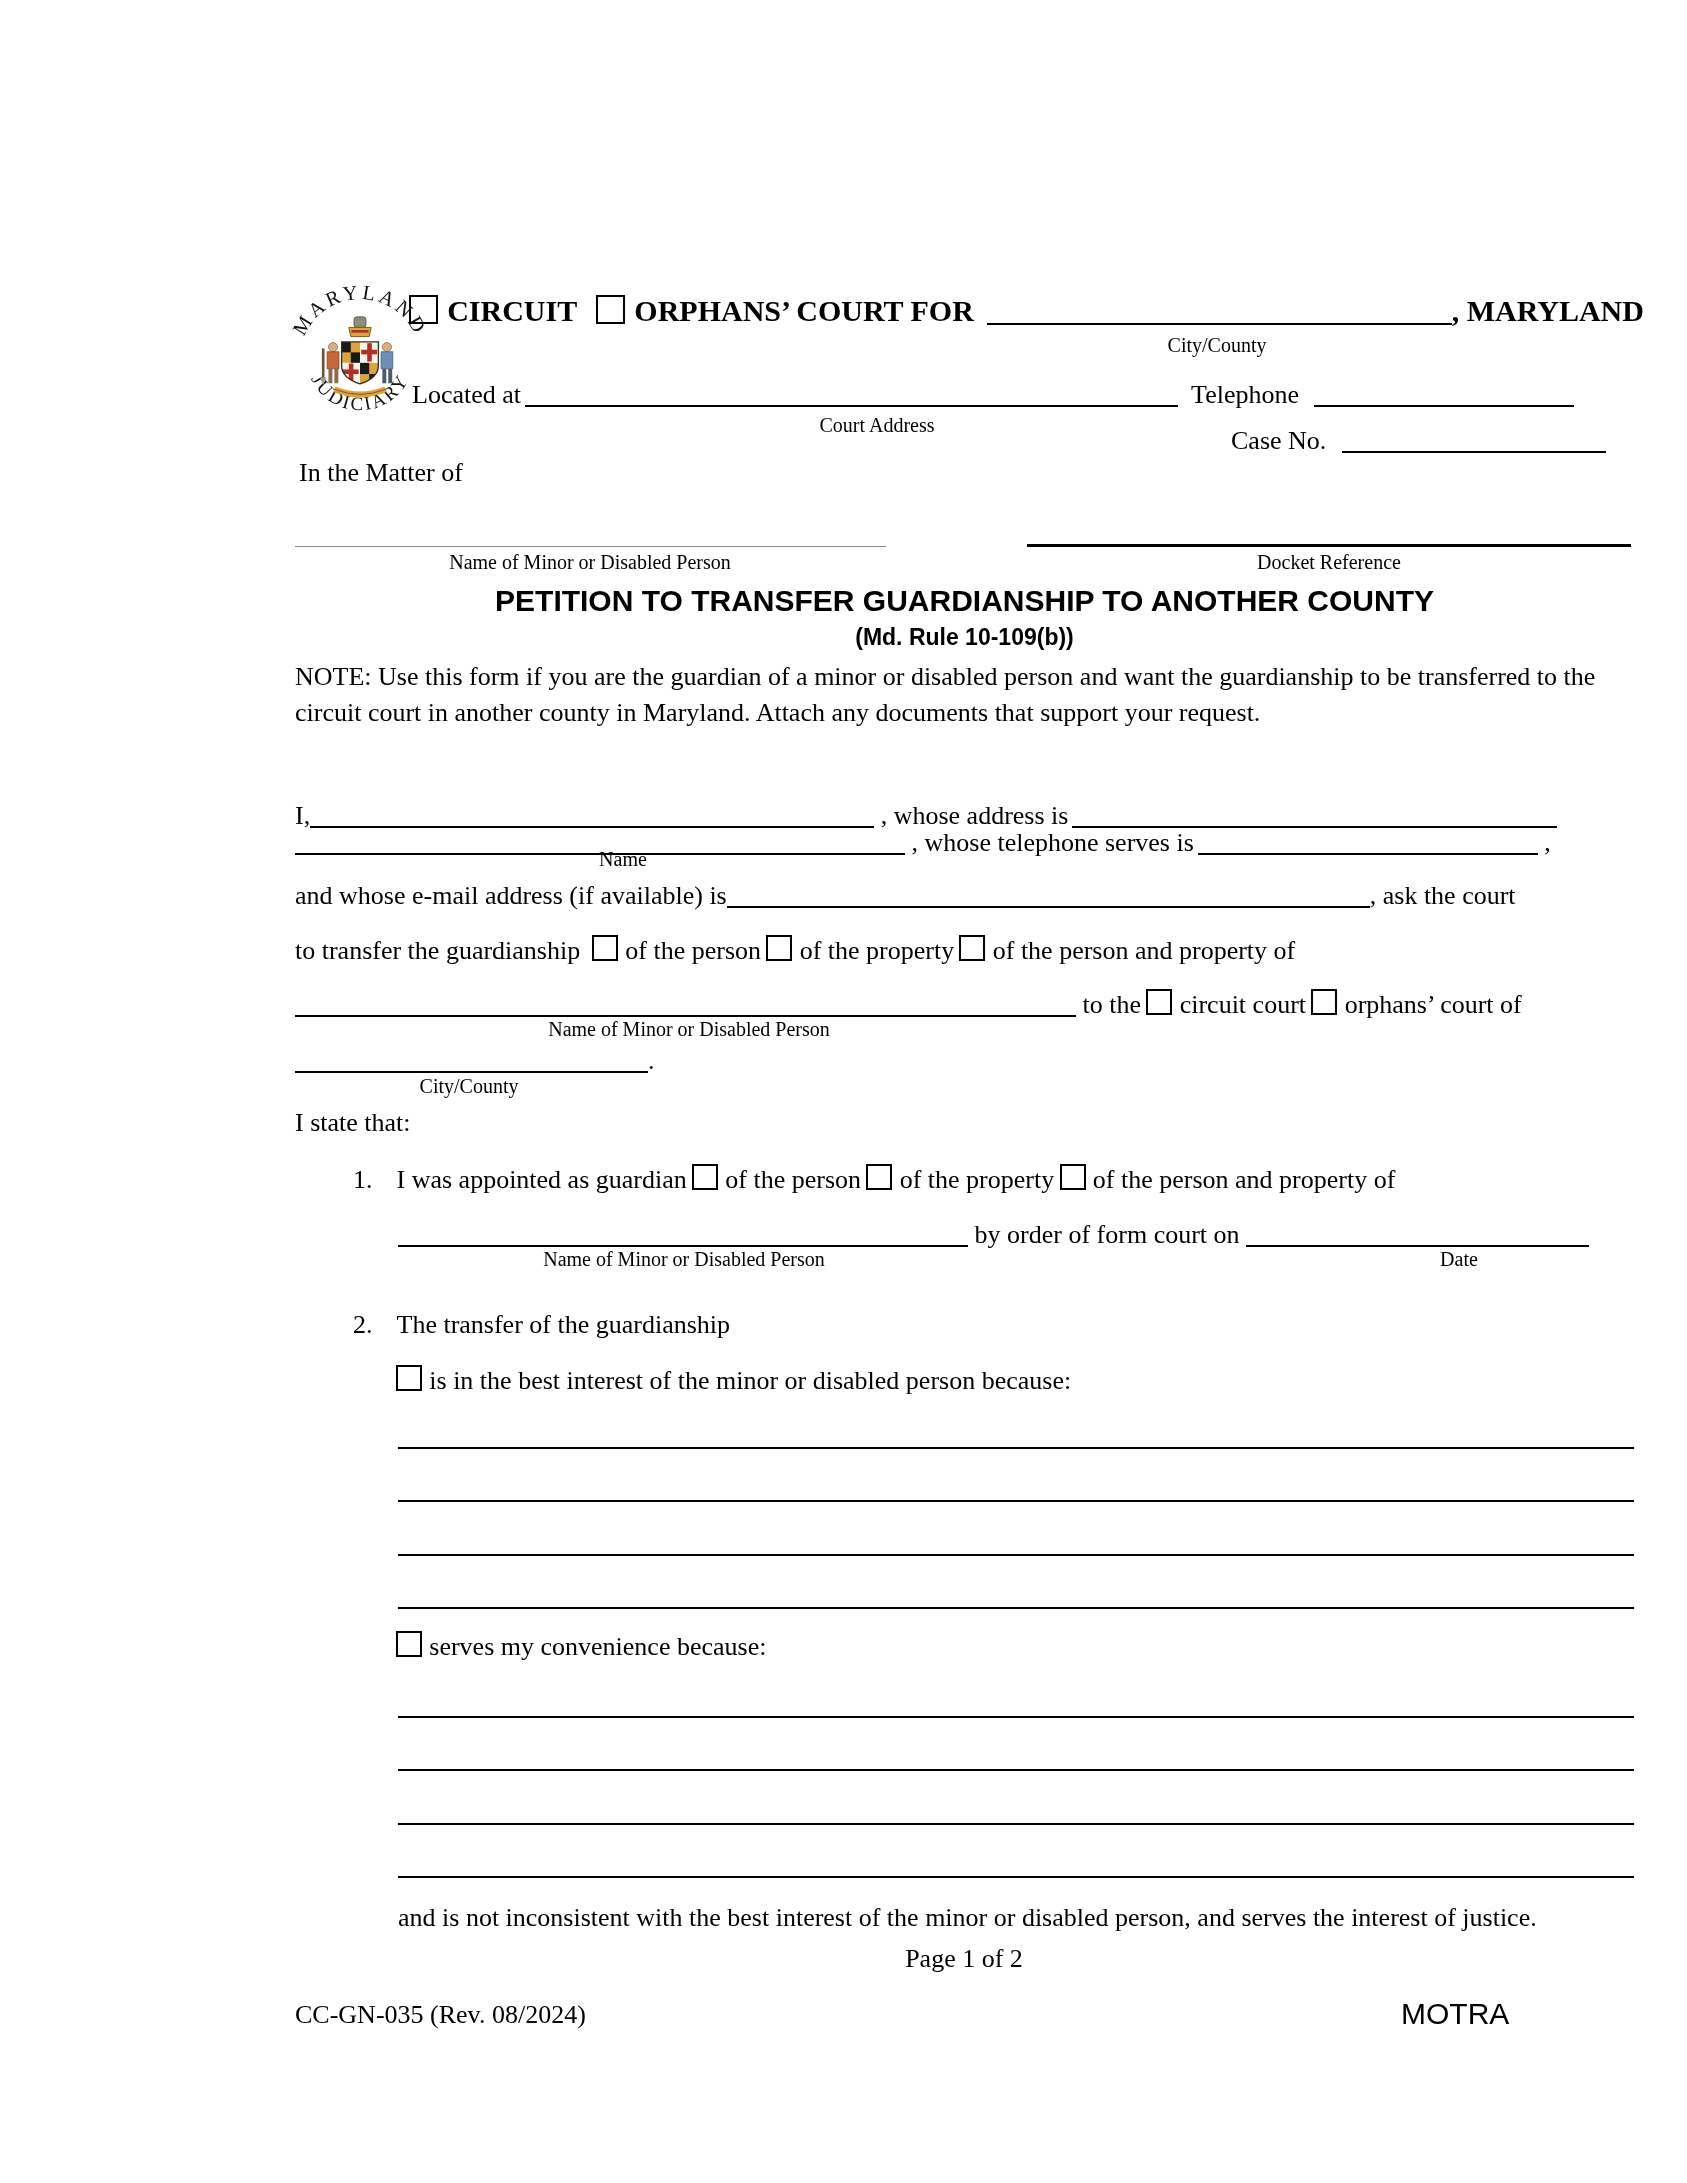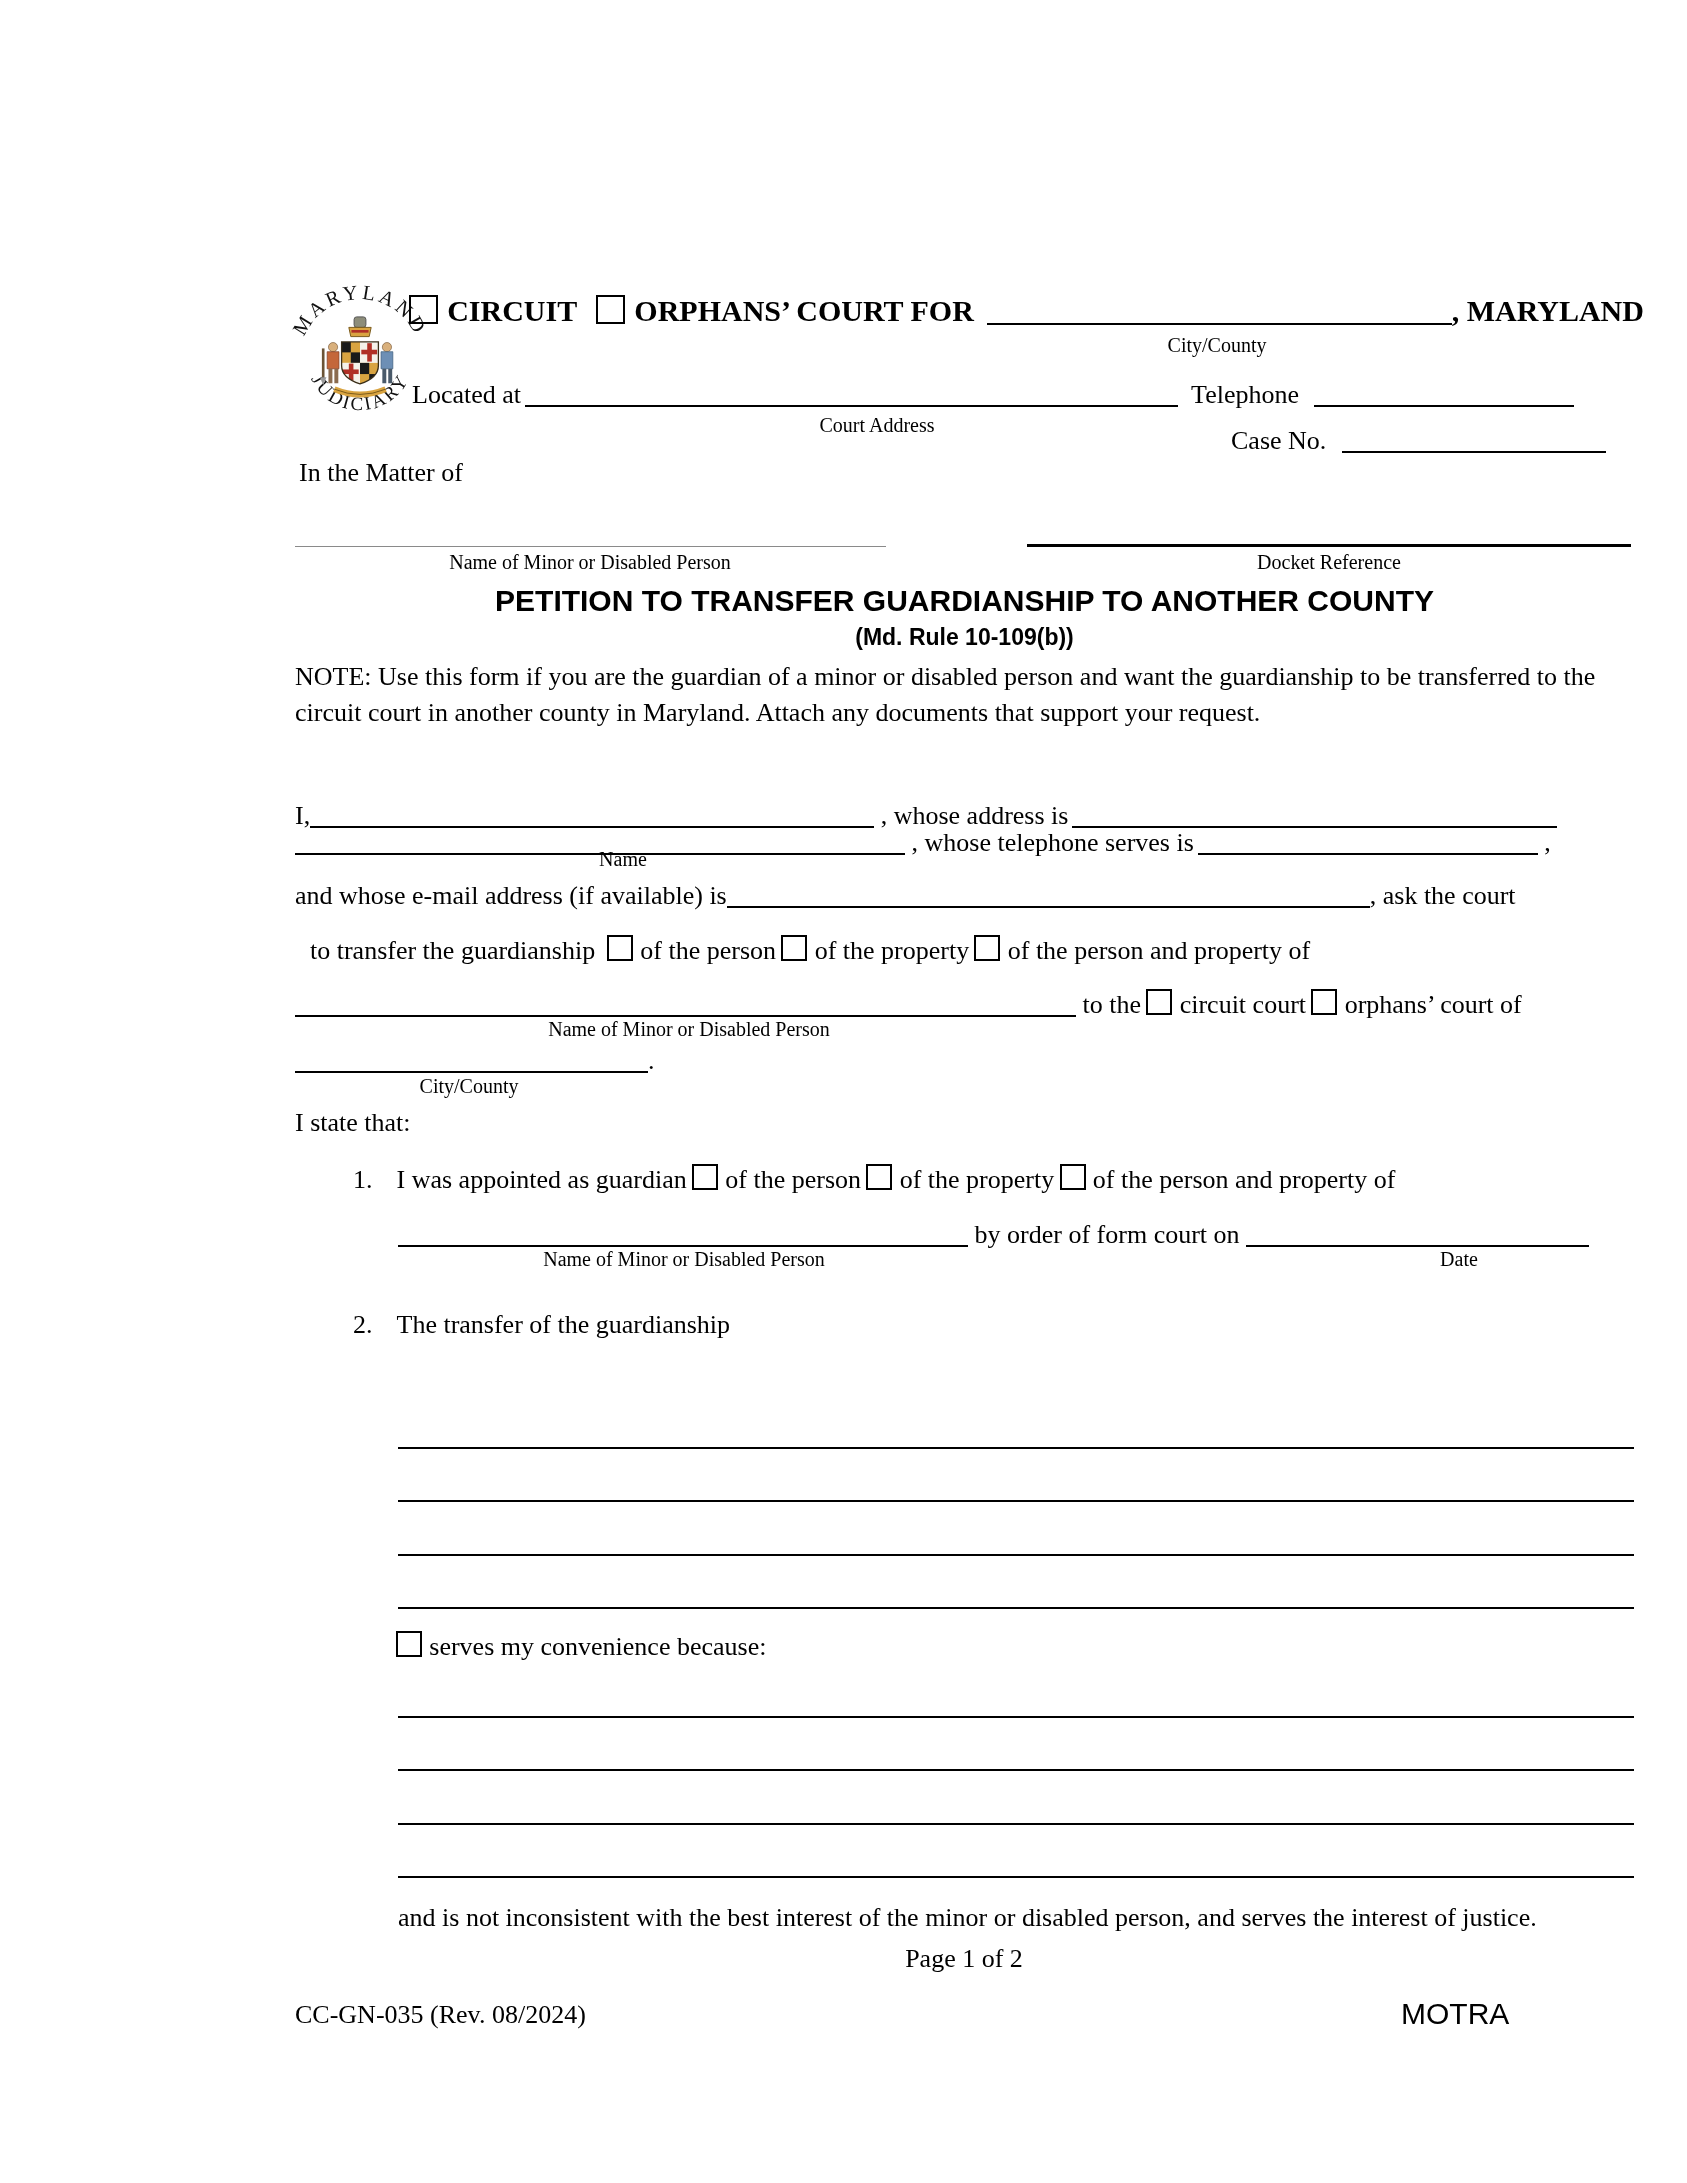--- a/index.html
+++ b/index.html
@@ -132,21 +132,21 @@
   <div class="label" style="left:613px;top:848px;margin-left:10px;">Name</div>
 
   <div class="row" style="left:295px;top:828px;">
     <span class="blank" style="width:610px;"></span><span> , whose telephone serves is</span><span class="blank" style="width:340px;margin-left:4px;"></span><span> ,</span>
   </div>
 
   <div class="row" style="left:295px;top:881px;">
     <span>and whose e-mail address (if available) is</span><span class="blank" style="width:643px;"></span><span>, ask the court</span>
   </div>
 
-  <div class="row" style="left:295px;top:935px;margin-left:15px;">
+  <div class="row" style="left:295px;top:935px;">
     <span>to transfer the guardianship </span><span class="cb"></span><span>of the person</span><span class="cb"></span><span>of the property</span><span class="cb"></span><span>of the person and property of</span>
   </div>
 
   <div class="row" style="left:295px;top:989px;">
     <span class="blank" style="width:781px;"></span><span class="gapl">to the</span><span class="cb"></span><span>circuit court</span><span class="cb"></span><span>orphans’ court of</span>
   </div>
   <div class="label" style="left:689px;top:1018px;">Name of Minor or Disabled Person</div>
 
   <div class="row" style="left:295px;top:1046px;">
     <span class="blank" style="width:353px;"></span><span>.</span>
@@ -164,20 +164,23 @@
   <div class="row" style="left:398px;top:1220px;">
     <span class="blank" style="width:570px;"></span><span class="gapl gapr">by order of form court on</span><span class="blank" style="width:343px;"></span>
   </div>
   <div class="label" style="left:684px;top:1248px;">Name of Minor or Disabled Person</div>
   <div class="label" style="left:1459px;top:1248px;text-align:center;">Date</div>
 
   <div class="row" style="left:353px;top:1310px;">
     <span style="margin-right:24px;">2.</span><span>The transfer of the guardianship</span>
   </div>
 
+  <div class="row" style="left:396px;top:1365px;">
+    <span class="cb" style="margin-left:0;"></span><span>is in the best interest of the minor or disabled person because:</span>
+  </div>
   <div class="wline" style="top:1447px;"></div>
   <div class="wline" style="top:1500px;"></div>
   <div class="wline" style="top:1554px;"></div>
   <div class="wline" style="top:1607px;"></div>
 
   <div class="row" style="left:396px;top:1631px;">
     <span class="cb" style="margin-left:0;"></span><span>serves my convenience because:</span>
   </div>
   <div class="wline" style="top:1716px;"></div>
   <div class="wline" style="top:1769px;"></div>

